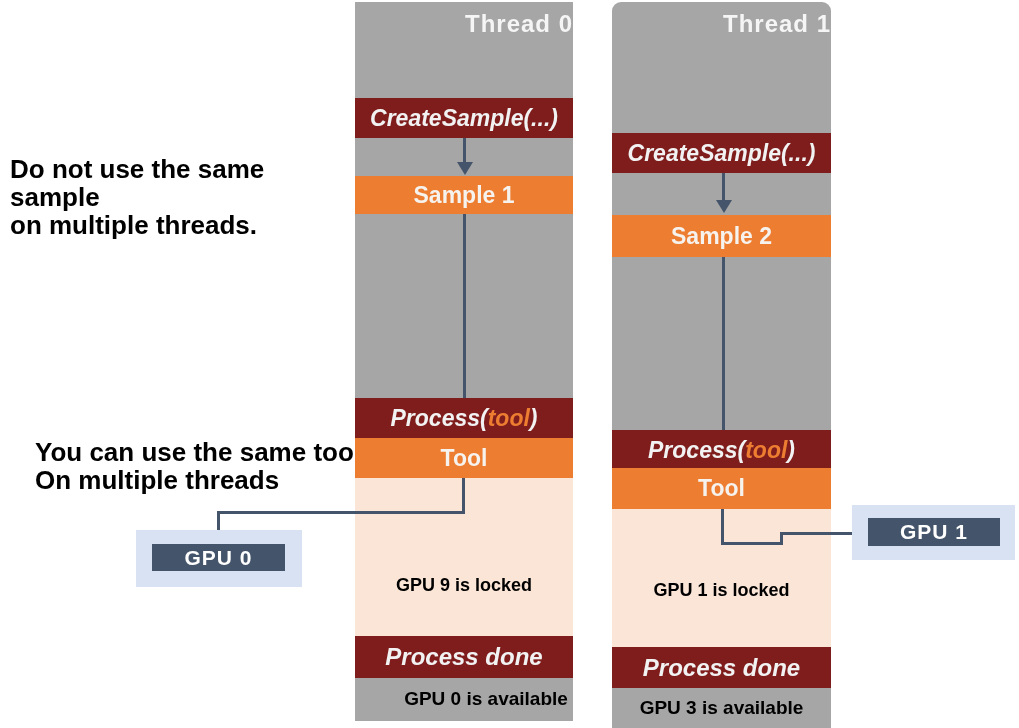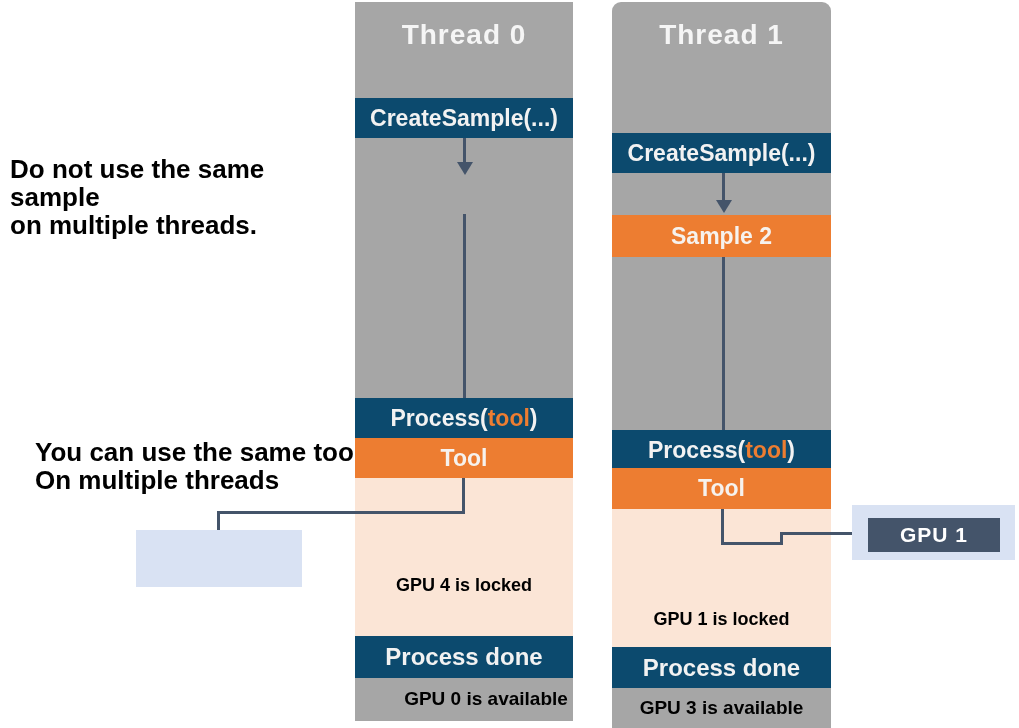--- a/index.html
+++ b/index.html
@@ -6,28 +6,28 @@
   body { background:#ffffff; font-family:"Liberation Sans", sans-serif; }
   #canvas {
     position:relative; width:1019px; height:728px; background:#ffffff;
     overflow:hidden; font-weight:bold;
   }
   
   .thread-col { position:absolute; top:2px; background:#a6a6a6; }
   #thread0 { left:355px; width:218px; height:719px; }
   #thread1 { left:612px; width:219px; height:726px;border-radius:9px; }
   .col-title {
-    position:absolute; top:8px; left:0; width:100%; text-align:center;
-    color:#f5f5f5; font-size:28px; letter-spacing:1px;margin-top:9px;
+    position:absolute; top:8px; left:0; width:100%; text-align:right;
+    color:#f5f5f5; font-size:24px; letter-spacing:1px;
   }
   .bar {
     position:absolute; left:0; width:100%; display:flex;
     align-items:center; justify-content:center; text-align:center;
   }
-  .bar-navy  { background:#0c4a6e; color:#f2f2f2; font-size:23px; }
+  .bar-navy  { background:#7f1d1d; color:#f2f2f2; font-size:23px;font-style:italic; }
   .bar-orange{ background:#ed7d31; color:#f6f2ee; font-size:23px; }
   .region-peach { position:absolute; left:0; width:100%; background:#fbe5d6; }
   .region-gray  { position:absolute; left:0; width:100%; background:#a6a6a6;
                   display:flex; align-items:center; justify-content:center; }
   .locked-text {
     position:absolute; left:0; width:100%; text-align:center;
     color:#000; font-size:18px;
   }
   .avail-text { color:#000; font-size:19px; }
   .arg-orange { color:#ed7d31; }
@@ -66,48 +66,54 @@
   <div class="thread-col" id="thread0">
     <div class="col-title">Thread 0</div>
 
     <div class="bar bar-navy" style="top:96px; height:40px;">
       <span>CreateSample(...)</span>
     </div>
 
     <div class="vline" style="left:108px; top:136px; height:24px;"></div>
     <div class="arrowhead" style="left:102px; top:160px;"></div>
 
+    <div class="bar bar-orange" style="top:174px; height:38px;">
+      <span>Sample 1</span>
+    </div>
 
     <div class="vline" style="left:108px; top:212px; height:184px;"></div>
 
     <div class="bar bar-navy" style="top:396px; height:40px;">
       <span><span>Process(</span><span class="arg-orange">tool</span><span>)</span></span>
     </div>
 
     <div class="bar bar-orange" style="top:436px; height:40px;">
       <span>Tool</span>
     </div>
 
     <div class="region-peach" style="top:476px; height:158px;"></div>
-    <div class="locked-text" style="top:573px;">GPU 4 is locked</div>
+    <div class="locked-text" style="top:573px;">GPU 9 is locked</div>
 
     <div class="bar bar-navy" style="top:634px; height:42px; font-size:24px;">
       <span>Process done</span>
     </div>
 
     <div class="region-gray" style="top:676px; height:41px;padding-left:44px;">
       <span class="avail-text">GPU 0 is available</span>
     </div>
   </div>
 
   <div class="vline" style="left:462px; top:478px; height:36px;"></div>
   <div class="hline" style="left:217px; top:511px; width:248px;"></div>
   <div class="vline" style="left:217px; top:511px; height:35px;"></div>
 
   <div class="gpu-halo" style="left:136px; top:530px; width:166px; height:57px;"></div>
+  <div class="gpu-box" style="left:152px; top:544px; width:133px; height:27px;">
+    <span>GPU 0</span>
+  </div>
 
   <div class="thread-col" id="thread1">
     <div class="col-title">Thread 1</div>
 
     <div class="bar bar-navy" style="top:131px; height:40px;">
       <span>CreateSample(...)</span>
     </div>
 
     <div class="vline" style="left:110px; top:171px; height:27px;"></div>
     <div class="arrowhead" style="left:104px; top:198px;"></div>
@@ -120,34 +126,34 @@
 
     <div class="bar bar-navy" style="top:428px; height:40px;">
       <span><span>Process(</span><span class="arg-orange">tool</span><span>)</span></span>
     </div>
 
     <div class="bar bar-orange" style="top:466px; height:41px;">
       <span>Tool</span>
     </div>
 
     <div class="region-peach" style="top:507px; height:138px;"></div>
-    <div class="locked-text" style="top:578px;margin-top:29px;">GPU 1 is locked</div>
+    <div class="locked-text" style="top:578px;">GPU 1 is locked</div>
 
     <div class="bar bar-navy" style="top:645px; height:41px; font-size:24px;">
       <span>Process done</span>
     </div>
 
     <div class="region-gray" style="top:686px; height:40px;">
       <span class="avail-text">GPU 3 is available</span>
     </div>
   </div>
 
   <div class="vline" style="left:721px; top:509px; height:36px;"></div>
   <div class="hline" style="left:721px; top:542px; width:62px;"></div>
   <div class="vline" style="left:780px; top:532px; height:13px;"></div>
   <div class="hline" style="left:780px; top:532px; width:88px;"></div>
 
   <div class="gpu-halo" style="left:852px; top:505px; width:163px; height:55px;"></div>
-  <div class="gpu-box" style="left:868px; top:518px; width:132px; height:34px;">
+  <div class="gpu-box" style="left:868px; top:518px; width:132px; height:28px;">
     <span>GPU 1</span>
   </div>
 
 </div>
 
 </body></html>

